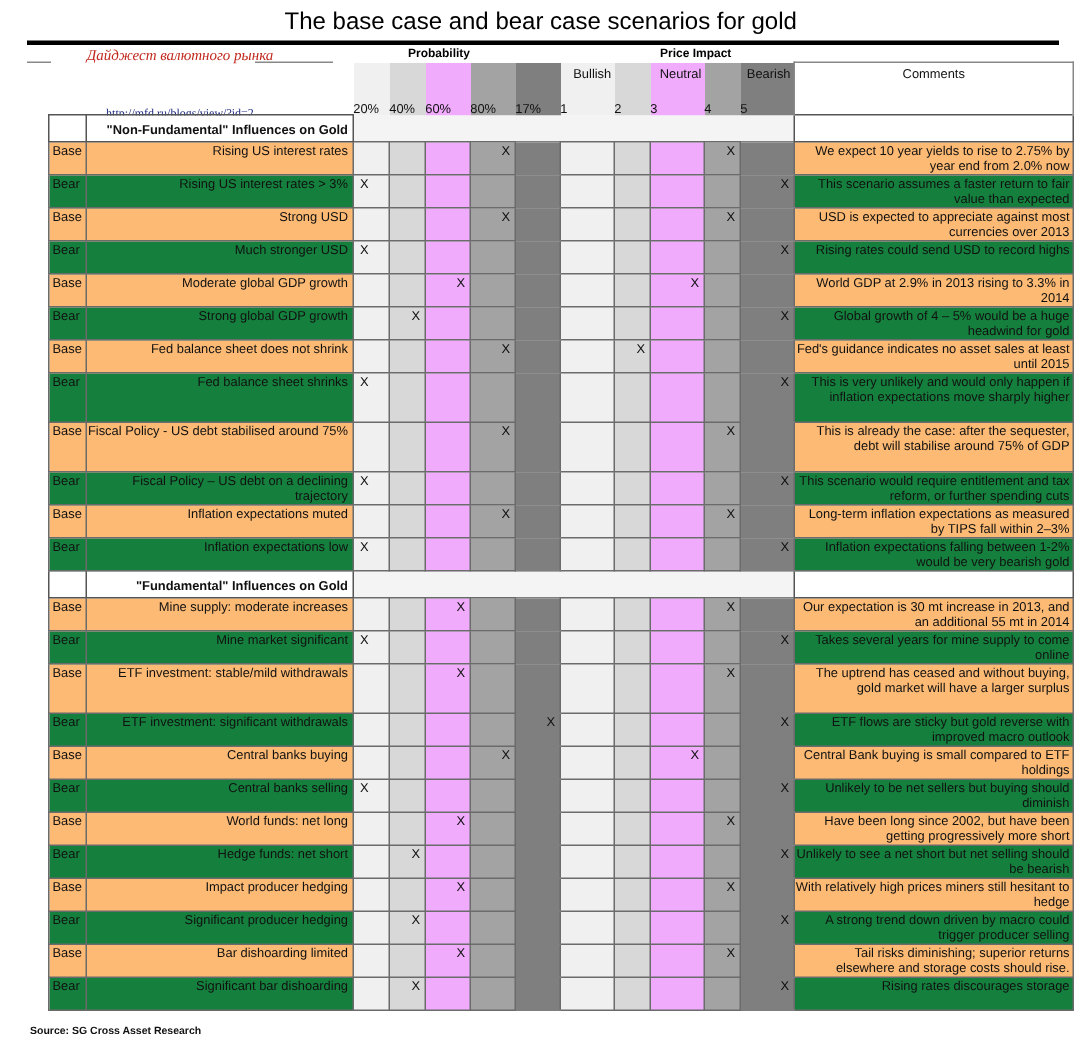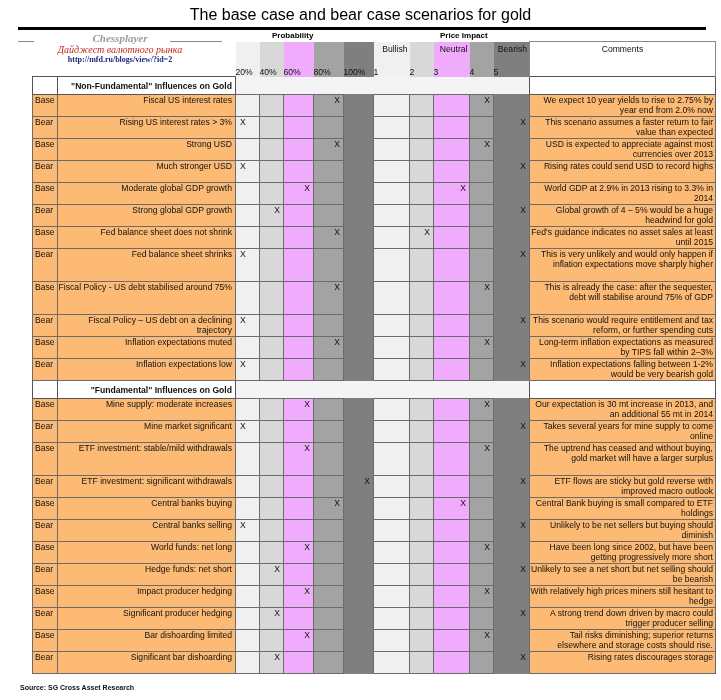--- a/index.html
+++ b/index.html
@@ -2,21 +2,21 @@
 <html><head>
 <meta charset="utf-8">
 <style>
   html, body { margin:0; padding:0; background:#ffffff; }
   body { width:721px; height:700px; position:relative; overflow:hidden; font-family:"Liberation Sans", sans-serif; color:#111; }
   .title { position:absolute; left:0; top:6px; width:721px; text-align:center; font-size:16px; font-weight:normal; color:#000; }
   .title-rule { position:absolute; left:18px; top:27px; width:688px; height:3px; background:#000; }
   .watermark { position:absolute; left:20px; top:32px; width:200px; text-align:center; }
   .wm1 { font-family:"Liberation Serif", serif; font-style:italic; font-weight:bold; color:#9a9a9a; font-size:11px; }
   .wm2 { font-family:"Liberation Serif", serif; font-style:italic; color:#c0281e; font-size:10px; }
-  .wm3 { font-family:"Liberation Serif", serif; font-weight:bold; color:#1e2a80; font-size:8px; }
+  .wm3 { font-family:"Liberation Serif", serif; font-weight:normal; color:#1e2a80; font-size:8px;margin-top:28px; }
   .wm-line-l { position:absolute; left:18px; top:41px; width:16px; height:1px; background:#888; }
   .wm-line-r { position:absolute; left:170px; top:41px; width:52px; height:1px; background:#888; }
   .hdr-label { position:absolute; font-size:8px; font-weight:bold; color:#000; }
 
   table.grid { position:absolute; left:32px; top:41px; border-collapse:collapse; table-layout:fixed; }
   table.grid td { padding:0; font-size:8.6px; line-height:10px; vertical-align:top; }
   .c-type { width:25px; }
   .c-factor { width:178px; }
   .c-p1 { width:24px; } .c-p2 { width:24px; } .c-p3 { width:30px; } .c-p4 { width:30px; } .c-p5 { width:30px; }
   .c-i1 { width:36px; } .c-i2 { width:24px; } .c-i3 { width:36px; } .c-i4 { width:24px; } .c-i5 { width:36px; }
@@ -31,40 +31,39 @@
   tr.head td.cmt-h2 { border-left:1px solid #888; border-right:1px solid #888; }
 
   tr.section td { height:17px; }
   tr.section td.sec-type { border:1px solid #555; background:#fff; }
   tr.section td.sec-label { border:1px solid #555; background:#fff; font-weight:bold; text-align:right; padding-right:3px; vertical-align:middle; }
   tr.section td.sec-fill { background:#f4f4f4; }
   tr.section td.sec-cmt { background:#fff; border:1px solid #555; }
 
   tr.row td { border:1px solid #6b6b6b; }
   tr.row.base td.t, tr.row.base td.f, tr.row.base td.cm { background:#fdba74; }
-  tr.row.bear td.t, tr.row.bear td.f, tr.row.bear td.cm { background:#fdba74; }
+  tr.row.bear td.t, tr.row.bear td.f, tr.row.bear td.cm { background:#15803d; }
   td.t { padding-left:2px !important; }
   td.f { text-align:right; padding-right:3px !important; }
   td.cm { text-align:right; padding-right:2px !important; }
   td.mk { text-align:right; padding-right:3px !important; }
   td.mk.left { text-align:left; padding-left:4px !important; }
   tr.row td.s5 { border-top-color:#7f7f7f; border-bottom-color:#7f7f7f; }
 
   .source { position:absolute; left:20px; top:684px; font-size:7px; font-weight:bold; color:#111; }
 </style>
 </head>
 <body>
 
 <div class="title">The base case and bear case scenarios for gold</div>
 <div class="title-rule"></div>
 
 <div class="wm-line-l"></div>
 <div class="wm-line-r"></div>
 <div class="watermark">
-  <div class="wm1">Chessplayer</div>
   <div class="wm2">Дайджест валютного рынка</div>
   <div class="wm3">http://mfd.ru/blogs/view/?id=2</div>
 </div>
 
 <div class="hdr-label" style="left:272px; top:31px;">Probability</div>
 <div class="hdr-label" style="left:440px; top:31px;">Price Impact</div>
 
 <table class="grid" id="grid">
   <colgroup>
     <col class="c-type">
@@ -97,21 +96,21 @@
       <td class="s5 lbl-top">Bearish</td>
       <td class="cmt-h">Comments</td>
     </tr>
     <tr class="head">
       <td></td>
       <td></td>
       <td class="s1 lbl">20%</td>
       <td class="s2 lbl">40%</td>
       <td class="s3 lbl">60%</td>
       <td class="s4 lbl">80%</td>
-      <td class="s5 lbl">100%</td>
+      <td class="s5 lbl">17%</td>
       <td class="s1 lbl">1</td>
       <td class="s2 lbl">2</td>
       <td class="s3 lbl">3</td>
       <td class="s4 lbl">4</td>
       <td class="s5 lbl">5</td>
       <td class="cmt-h2"></td>
     </tr>
   <tr class="section">
         <td class="sec-type"></td>
         <td class="sec-label">"Non-Fundamental" Influences on Gold</td>
@@ -122,21 +121,21 @@
         <td class="sec-fill"></td>
         <td class="sec-fill"></td>
         <td class="sec-fill"></td>
         <td class="sec-fill"></td>
         <td class="sec-fill"></td>
         <td class="sec-fill"></td>
         <td class="sec-cmt"></td>
       </tr>
       <tr class="row base" style="height: 22px;">
         <td class="t">Base</td>
-        <td class="f">Fiscal US interest rates</td>
+        <td class="f">Rising US interest rates</td>
         <td class="s1 mk left"></td>
         <td class="s2 mk"></td>
         <td class="s3 mk"></td>
         <td class="s4 mk">X</td>
         <td class="s5 mk"></td>
         <td class="s1 mk"></td>
         <td class="s2 mk"></td>
         <td class="s3 mk"></td>
         <td class="s4 mk">X</td>
         <td class="s5 mk"></td>

